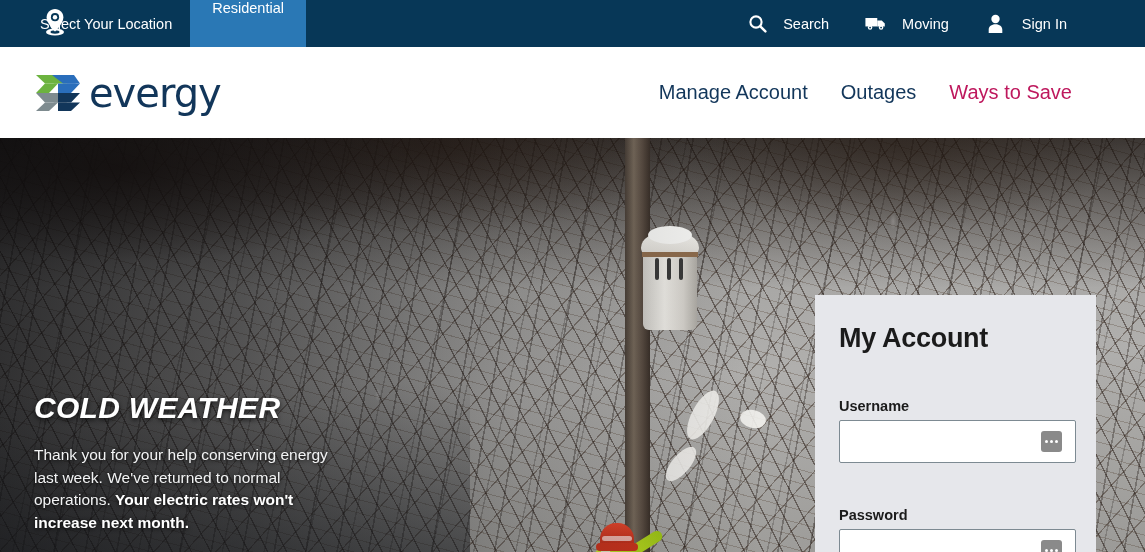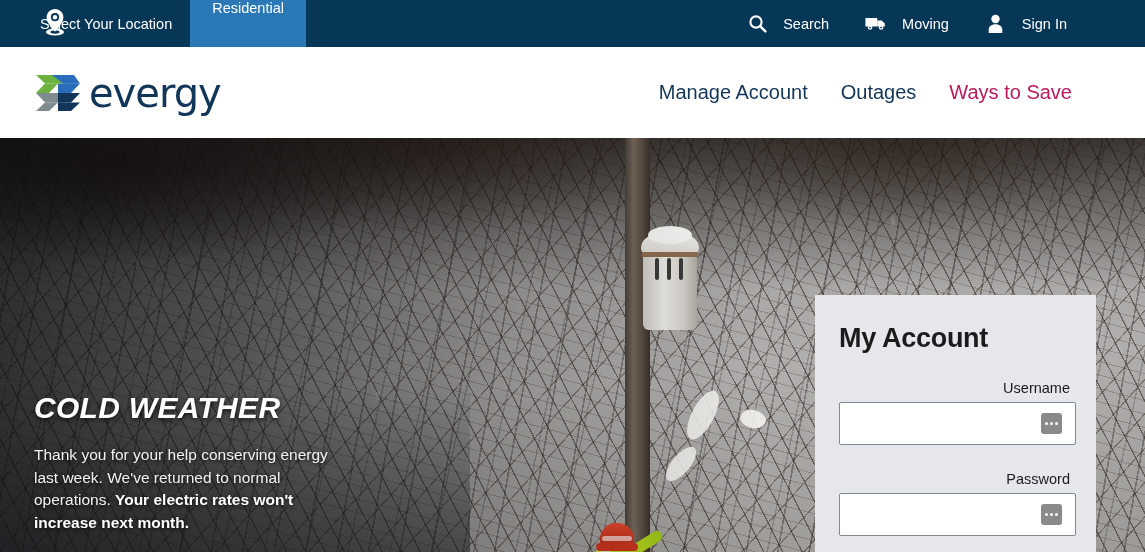--- a/index.html
+++ b/index.html
@@ -204,22 +204,22 @@
     position: absolute; left: 815px; top: 157px;
     width: 281px; height: 395px;
     background: #e6e7eb;
     padding: 28px 26px 0 24px;
   }
   .login h2 {
     font-size: 27px; font-weight: bold; color: #1b1b1b;
     letter-spacing: -.3px;
   }
   .field-label {
-    margin-top: 26px; margin-bottom: 6px;
-    font-size: 14.5px; font-weight: normal; color: #1b1b1b; text-align: right;
+    margin-top: 44px; margin-bottom: 6px;
+    font-size: 14.5px; font-weight: bold; color: #1b1b1b;
   }
   .field-wrap { position: relative; }
   .field {
     width: 237px; height: 43px;
     background: #ffffff;
     border: 1px solid #7d8a92;
     border-radius: 2px;
     padding: 0 34px 0 9px;
     font-size: 14px; color: #222;
     font-family: "Liberation Sans", sans-serif;

